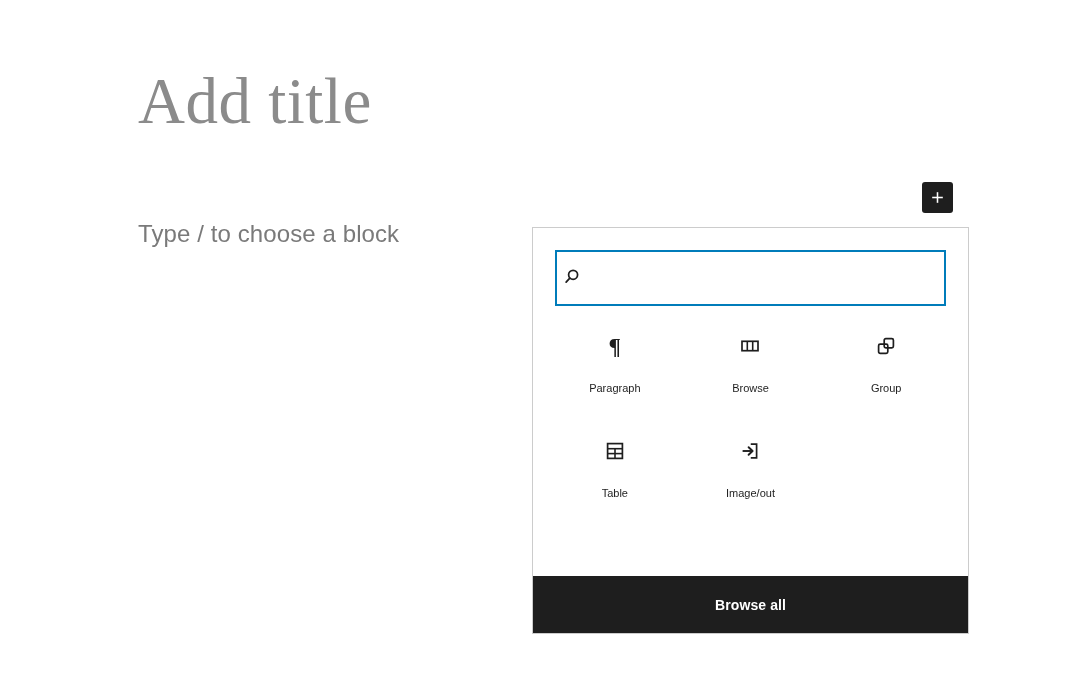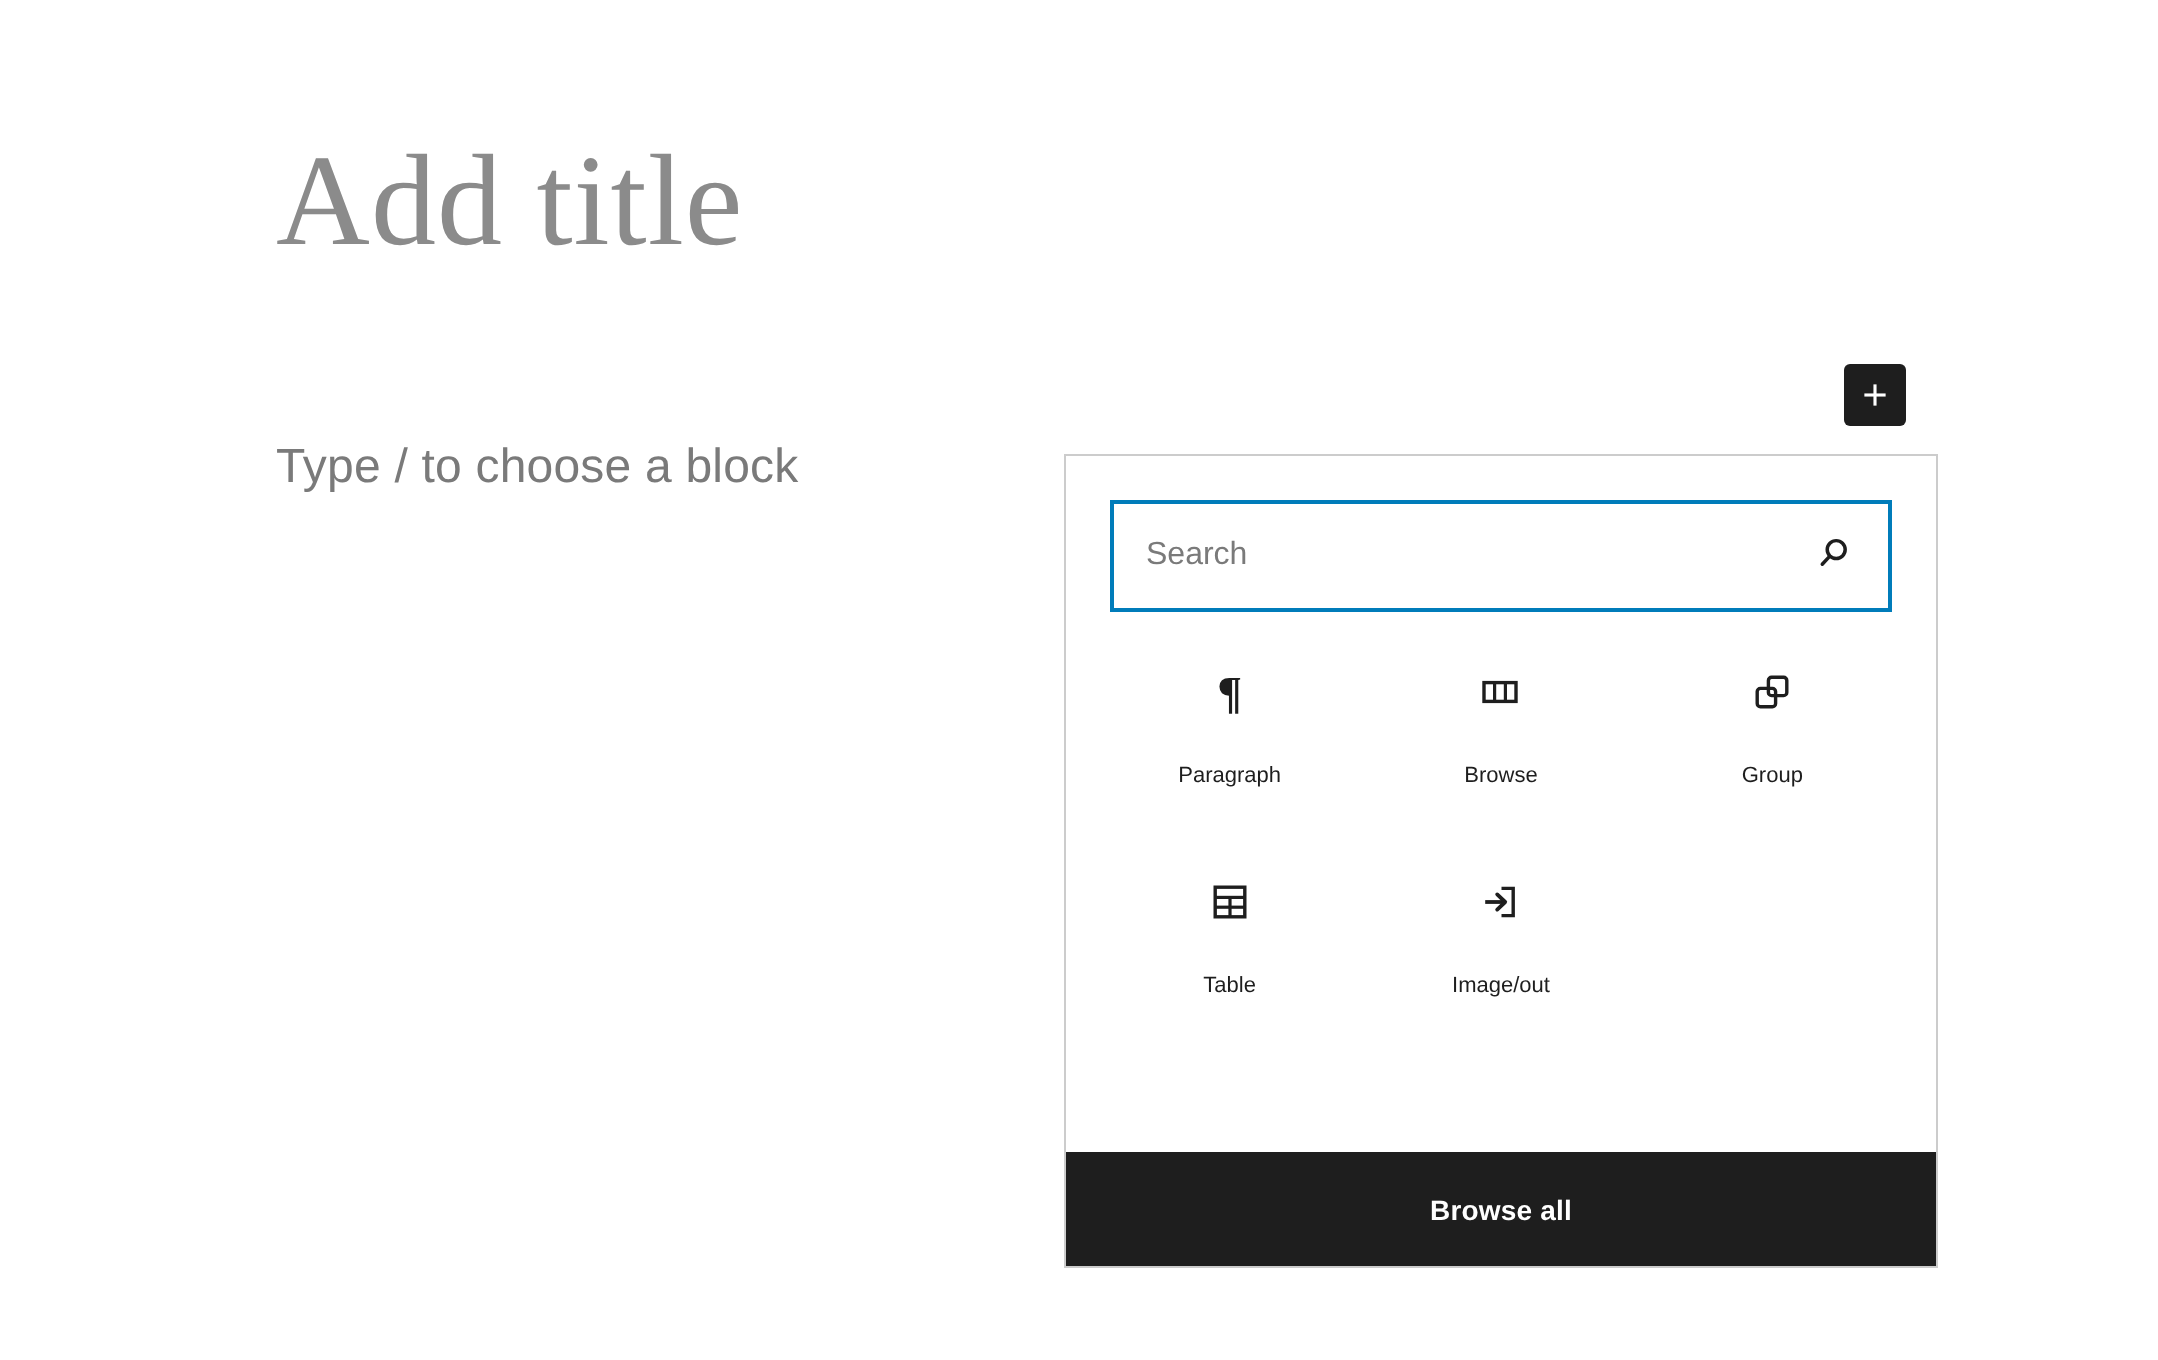--- a/index.html
+++ b/index.html
@@ -203,21 +203,20 @@
         <rect x="10.9" y="4.5" width="2.2" height="15" fill="#ffffff"></rect>
         <rect x="4.5" y="10.9" width="15" height="2.2" fill="#ffffff"></rect>
       </svg>
     </span>
   </button>
 
   <div id="inserter-popover">
 
     <div class="inserter-search-wrap">
       <div class="inserter-search-field">
-        <input type="text" placeholder="Search" style="">
         <button class="search-icon-btn">
           <span>
             <svg width="22" height="22" viewBox="0 0 24 24" aria-hidden="true">
               <circle cx="13.2" cy="9.6" r="4.9" fill="none" stroke="#1e1e1e" stroke-width="1.9"></circle>
               <line x1="9.6" y1="13.3" x2="5.6" y2="17.6" stroke="#1e1e1e" stroke-width="1.9" stroke-linecap="round"></line>
             </svg>
           </span>
         </button>
       </div>
     </div>

